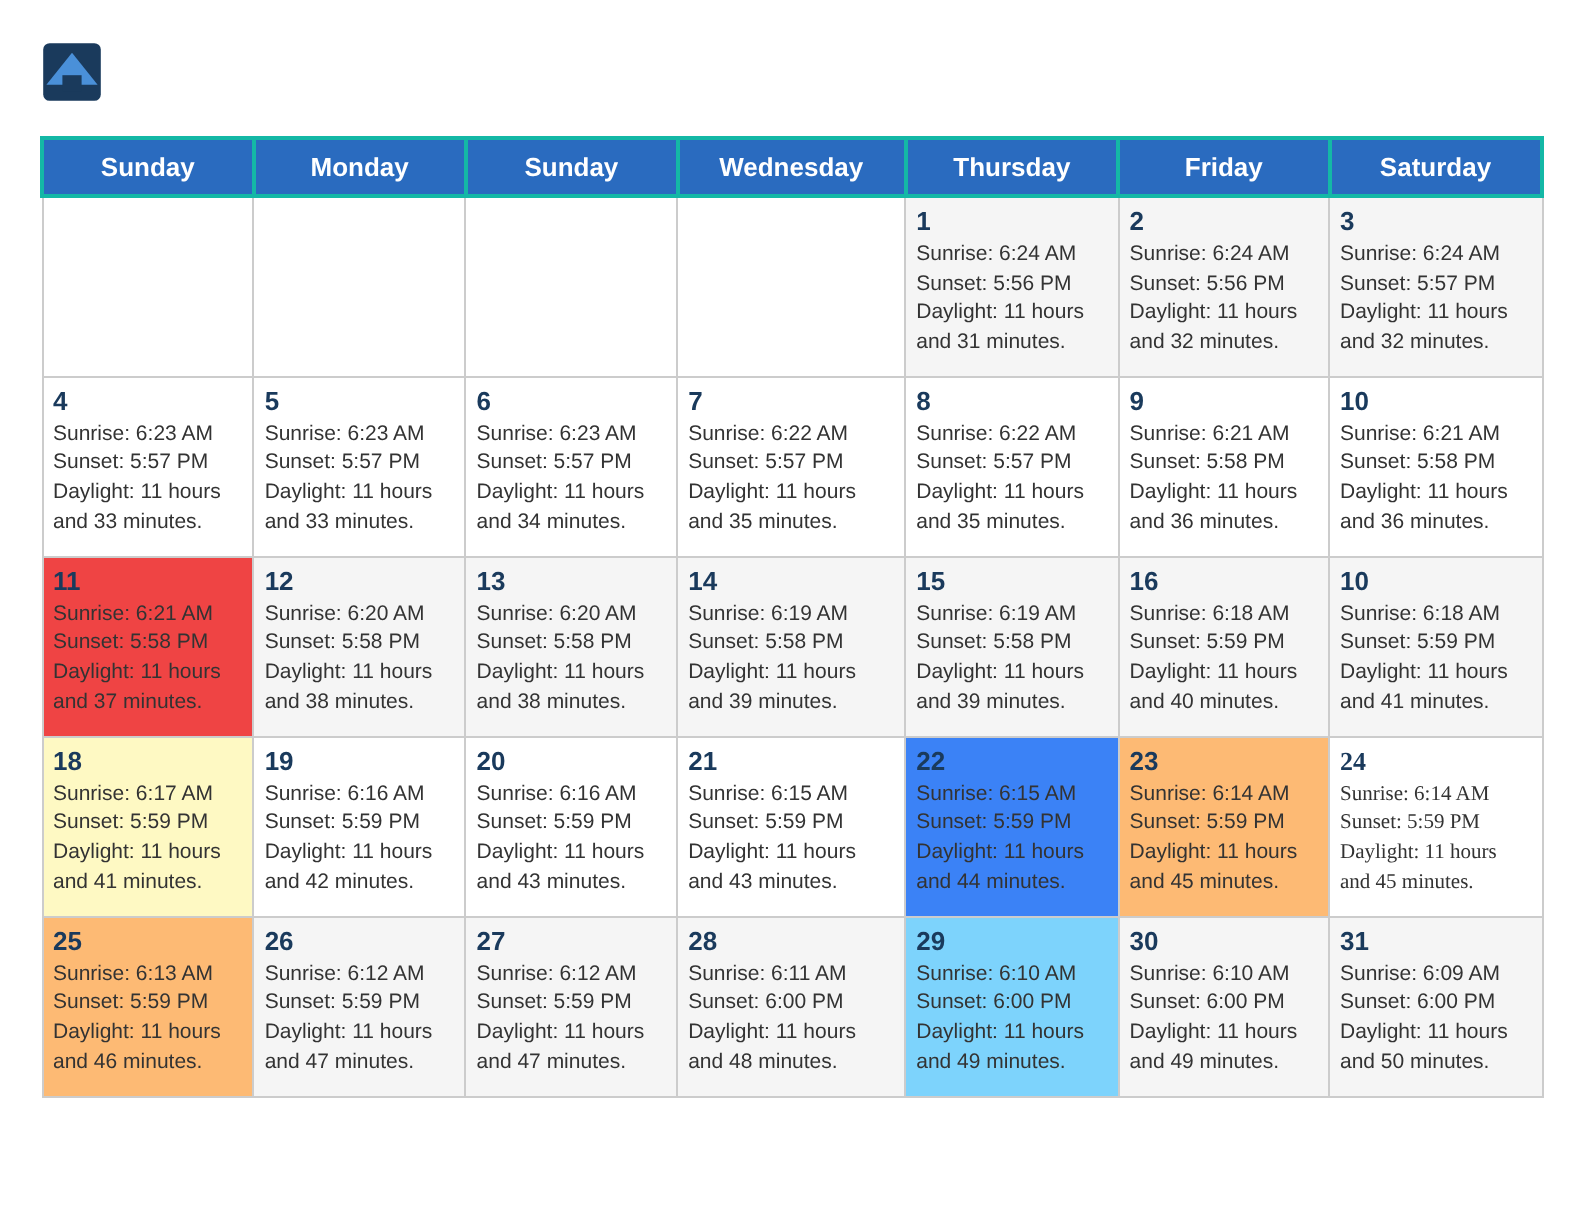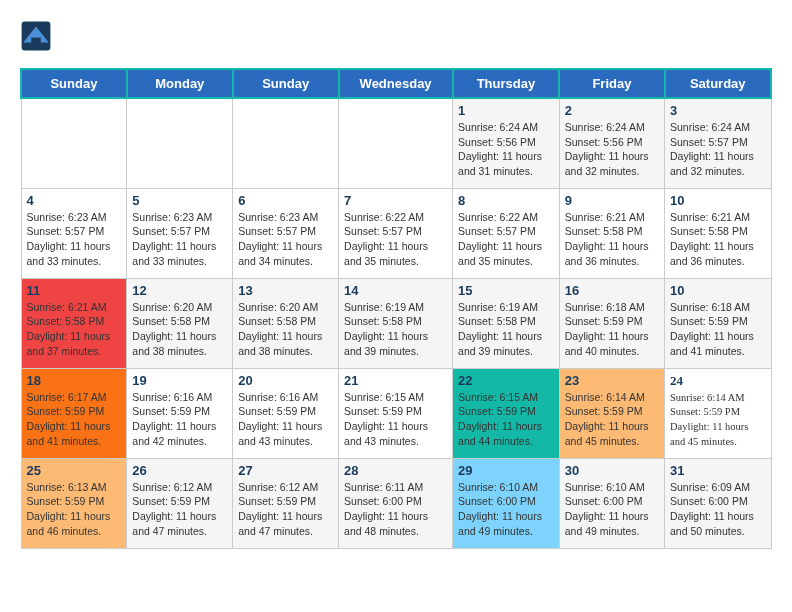--- a/index.html
+++ b/index.html
@@ -194,37 +194,37 @@
         <td style="background: rgb(245, 245, 245);">
           <div class="day-num">16</div>
           <div class="day-info">Sunrise: 6:18 AM<br>Sunset: 5:59 PM<br>Daylight: 11 hours and 40 minutes.</div>
         </td>
         <td style="background: rgb(245, 245, 245);">
           <div class="day-num">10</div>
           <div class="day-info">Sunrise: 6:18 AM<br>Sunset: 5:59 PM<br>Daylight: 11 hours and 41 minutes.</div>
         </td>
       </tr>
       <tr>
-        <td style="background: #f97316;">
+        <td style="background: #fef9c3;">
           <div class="day-num">18</div>
           <div class="day-info">Sunrise: 6:17 AM<br>Sunset: 5:59 PM<br>Daylight: 11 hours and 41 minutes.</div>
         </td>
         <td style="background: rgb(255, 255, 255);">
           <div class="day-num">19</div>
           <div class="day-info">Sunrise: 6:16 AM<br>Sunset: 5:59 PM<br>Daylight: 11 hours and 42 minutes.</div>
         </td>
         <td style="background: rgb(255, 255, 255);">
           <div class="day-num">20</div>
           <div class="day-info">Sunrise: 6:16 AM<br>Sunset: 5:59 PM<br>Daylight: 11 hours and 43 minutes.</div>
         </td>
         <td style="background: rgb(255, 255, 255);">
           <div class="day-num">21</div>
           <div class="day-info">Sunrise: 6:15 AM<br>Sunset: 5:59 PM<br>Daylight: 11 hours and 43 minutes.</div>
         </td>
-        <td style="background: #14b8a6; margin-top: 36px;">
+        <td style="background: #3b82f6; margin-top: 36px;">
           <div class="day-num">22</div>
           <div class="day-info">Sunrise: 6:15 AM<br>Sunset: 5:59 PM<br>Daylight: 11 hours and 44 minutes.</div>
         </td>
         <td style="background: #fdba74;">
           <div class="day-num">23</div>
           <div class="day-info">Sunrise: 6:14 AM<br>Sunset: 5:59 PM<br>Daylight: 11 hours and 45 minutes.</div>
         </td>
         <td style="background: rgb(255, 255, 255); font-family: Liberation Serif, serif;">
           <div class="day-num">24</div>
           <div class="day-info">Sunrise: 6:14 AM<br>Sunset: 5:59 PM<br>Daylight: 11 hours and 45 minutes.</div>

